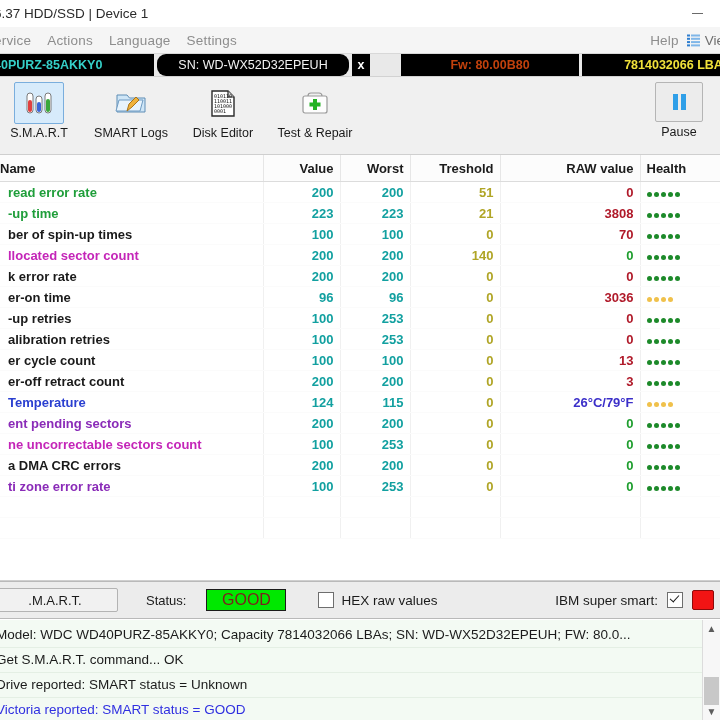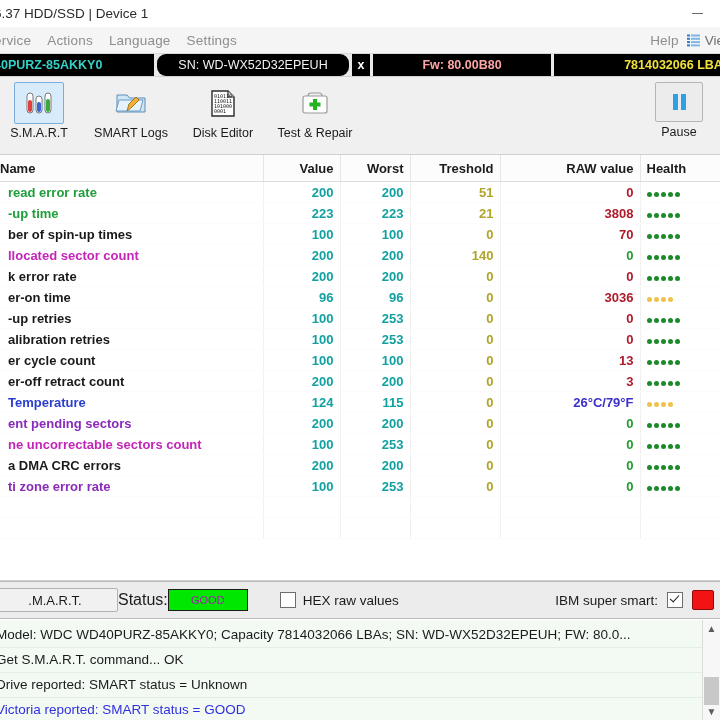--- a/index.html
+++ b/index.html
@@ -45,21 +45,21 @@
     padding:0;border-bottom:1px solid #d2d2d2;
   }
   .dseg{
     background:#000;color:#fff;display:flex;align-items:center;justify-content:center;
     font-family:"Liberation Sans", sans-serif;font-size:12.5px;font-weight:bold;
     margin-right:3px;overflow:hidden;white-space:nowrap;
   }
   .dseg.model{flex:0 0 160px;color:#35d0c8;justify-content:flex-start;padding-left:0;margin-left:-6px;}
   .dseg.sn{flex:0 0 192px;color:#f2f2f2;font-weight:normal;border-radius:9px;}
   .dseg.xbtn{flex:0 0 18px;color:#fff;font-weight:bold;}
-  .dseg.fw{flex:0 0 178px;color:#fca5a5;}
+  .dseg.fw{flex:0 0 178px;color:#c2410c;margin-left:28px;}
   .dseg.cap{flex:1 1 auto;color:#f0e13a;justify-content:flex-end;padding-right:0;margin-right:-10px;}
 
   
   .toolbar{
     flex:0 0 72px;height:72px;background:#f0f0f0;border-bottom:1px solid #cfcfcf;
     display:flex;align-items:flex-start;position:relative;padding-top:5px;
   }
   .tbtn{
     width:92px;display:flex;flex-direction:column;align-items:center;gap:2px;cursor:default;
   }
@@ -119,24 +119,24 @@
 
   
   .statusbar{
     flex:0 0 36px;height:36px;background:#ececec;border-top:1px solid #b9b9b9;border-bottom:1px solid #b9b9b9;
     display:flex;align-items:center;position:relative;
   }
   .getsmart-btn{
     margin-left:-8px;width:124px;height:22px;background:#f1f1f1;border:1px solid #b3b3b3;border-radius:2px;
     display:flex;align-items:center;justify-content:center;font-size:13px;color:#1b1b1b;white-space:nowrap;
   }
-  .status-lbl{font-size:16px;color:#1b1b1b;}
+  .status-lbl{margin-left:28px;font-size:13px;color:#1b1b1b;}
   .status-box{
-    margin-left:0;width:78px;height:20px;background:#00e800;border:1px solid #1b1b1b;
-    display:flex;align-items:center;justify-content:center;font-size:11px;color:#a21caf;font-weight:normal;
+    margin-left:20px;width:78px;height:20px;background:#00e800;border:1px solid #1b1b1b;
+    display:flex;align-items:center;justify-content:center;font-size:16px;color:#7f1d1d;font-weight:normal;
   }
   .chk-wrap{display:flex;align-items:center;gap:7px;margin-left:32px;}
   .checkbox{width:14px;height:14px;background:#fff;border:1px solid #6e6e6e;display:block;position:relative;}
   .checkbox.checked::after{
     content:"";position:absolute;left:4px;top:0px;width:4px;height:8px;
     border:solid #1b1b1b;border-width:0 1.6px 1.6px 0;transform:rotate(42deg);
   }
   .chk-lbl{font-size:13.5px;color:#1b1b1b;white-space:nowrap;}
   .ibm-group{position:absolute;right:6px;display:flex;align-items:center;gap:9px;}
   .led{width:20px;height:18px;background:#f21414;border:1px solid #8d0b0b;border-radius:2px;display:block;}

